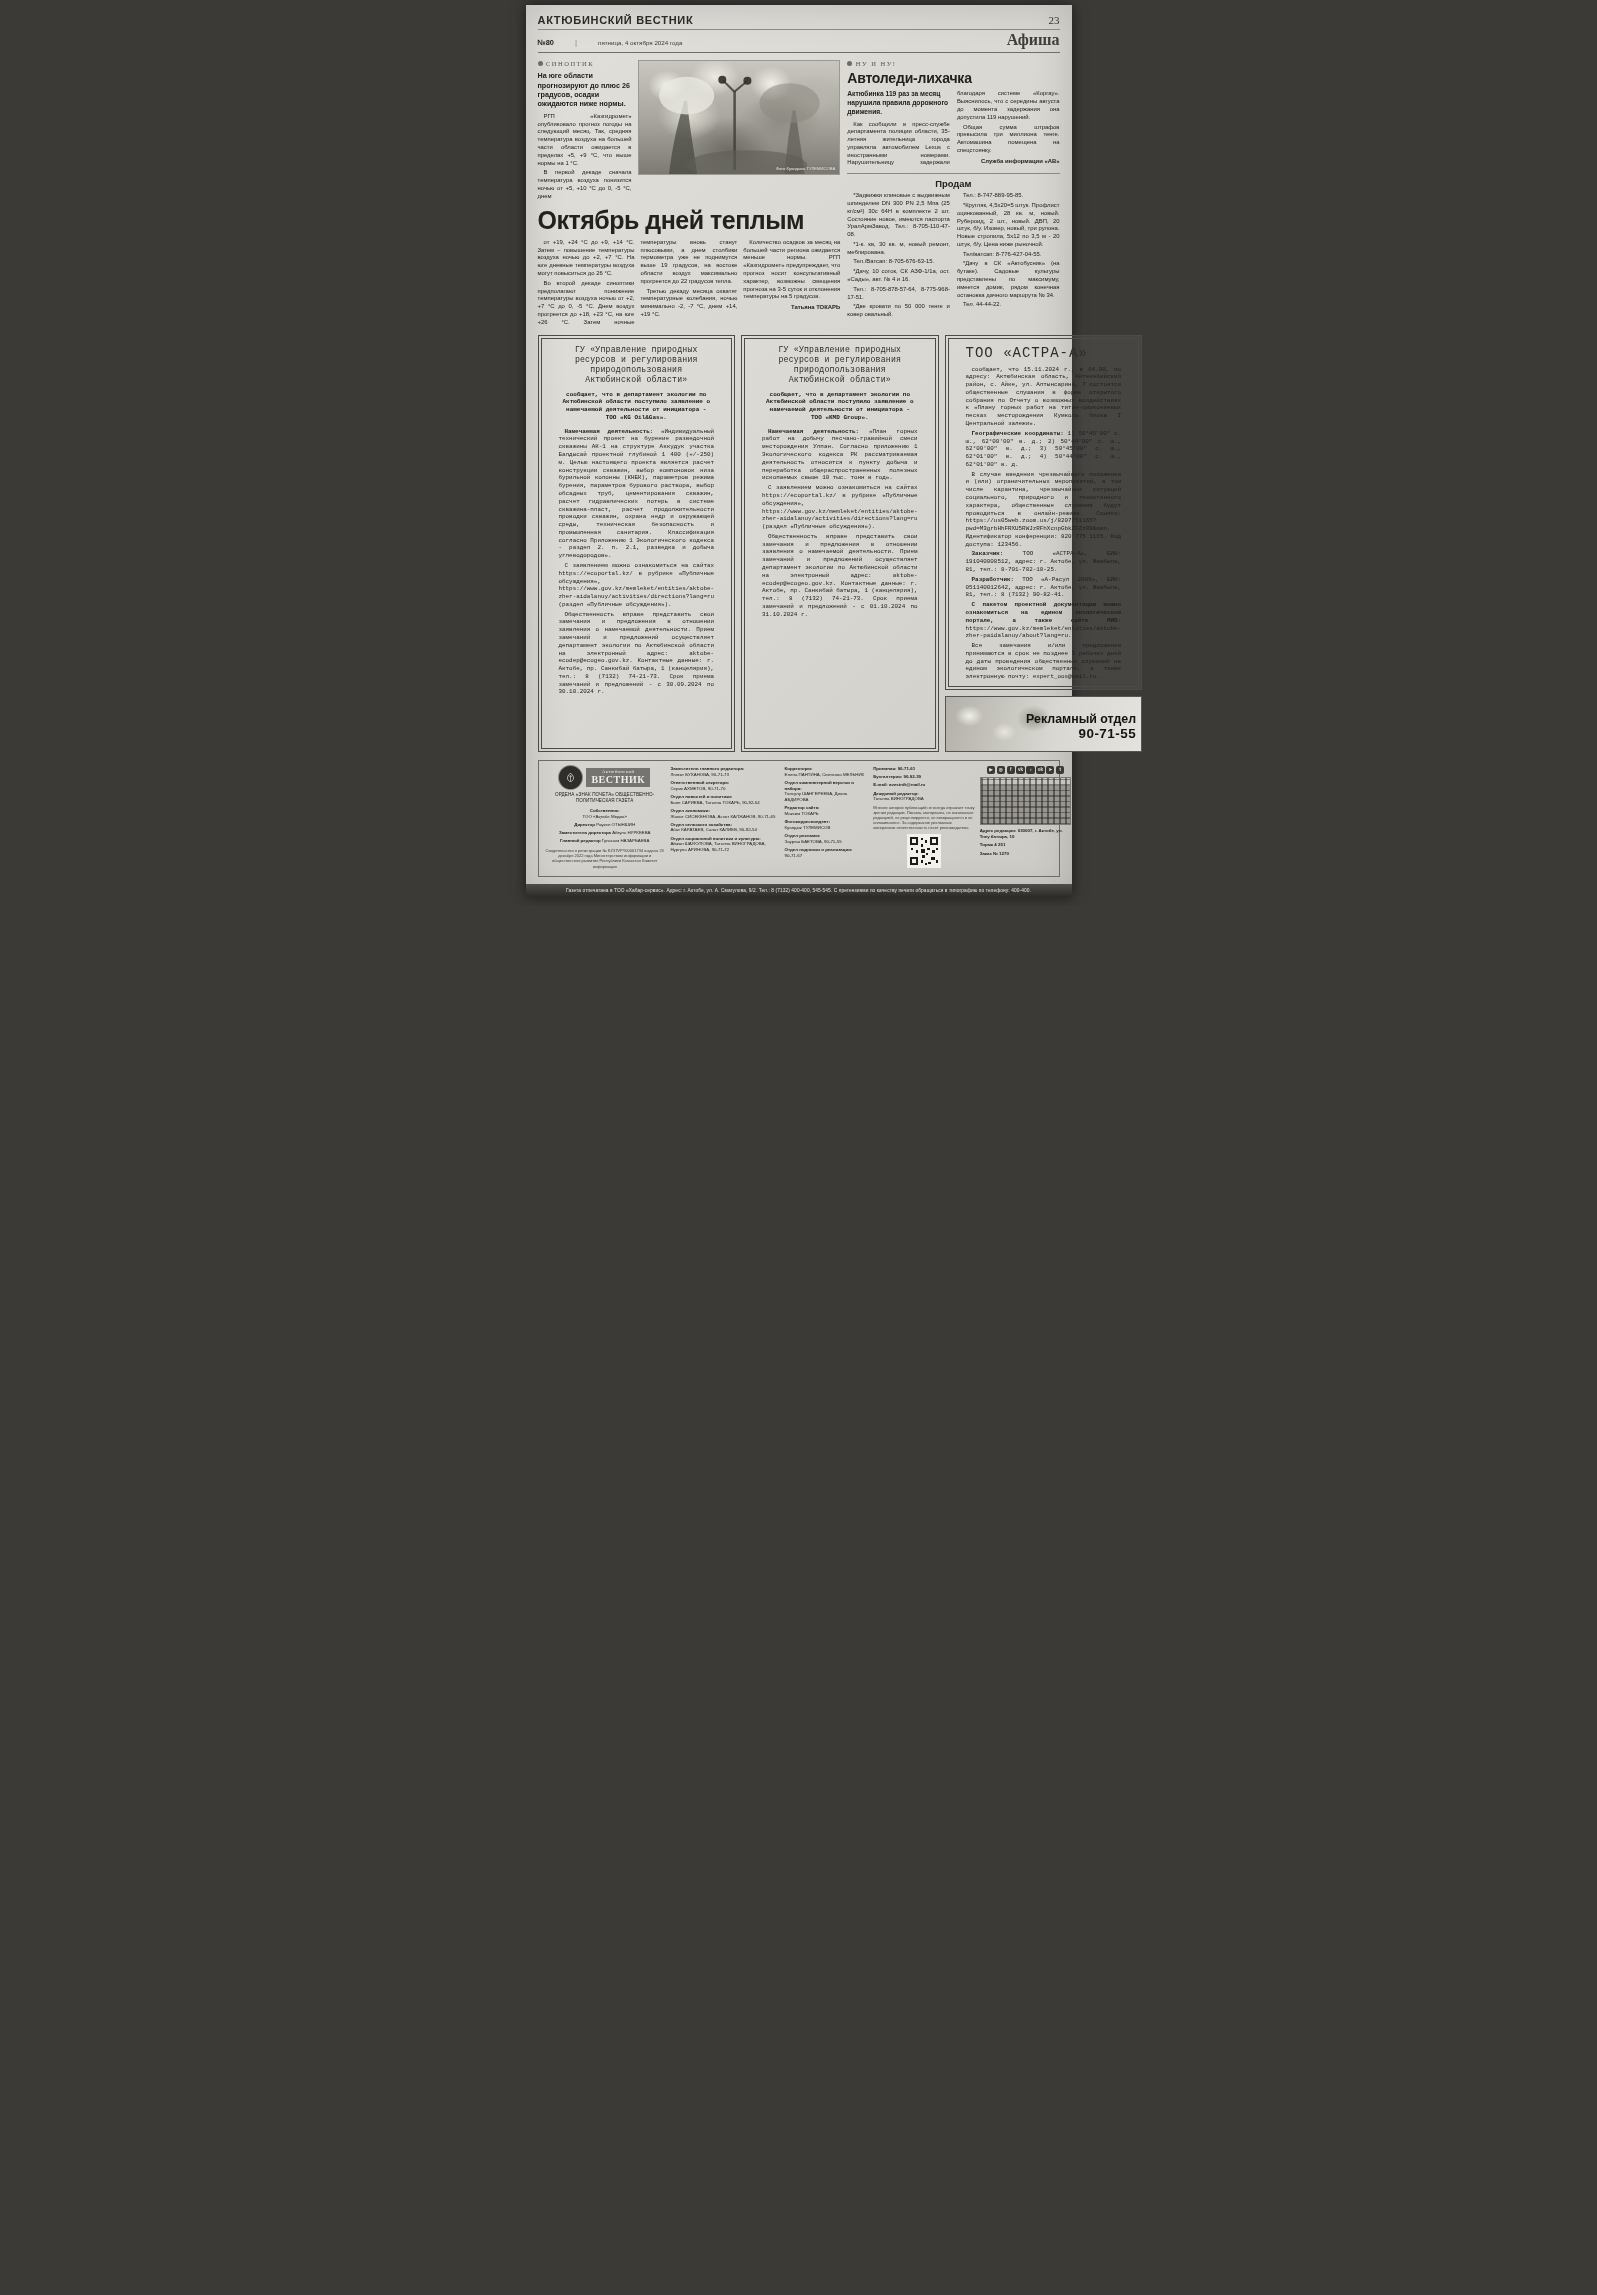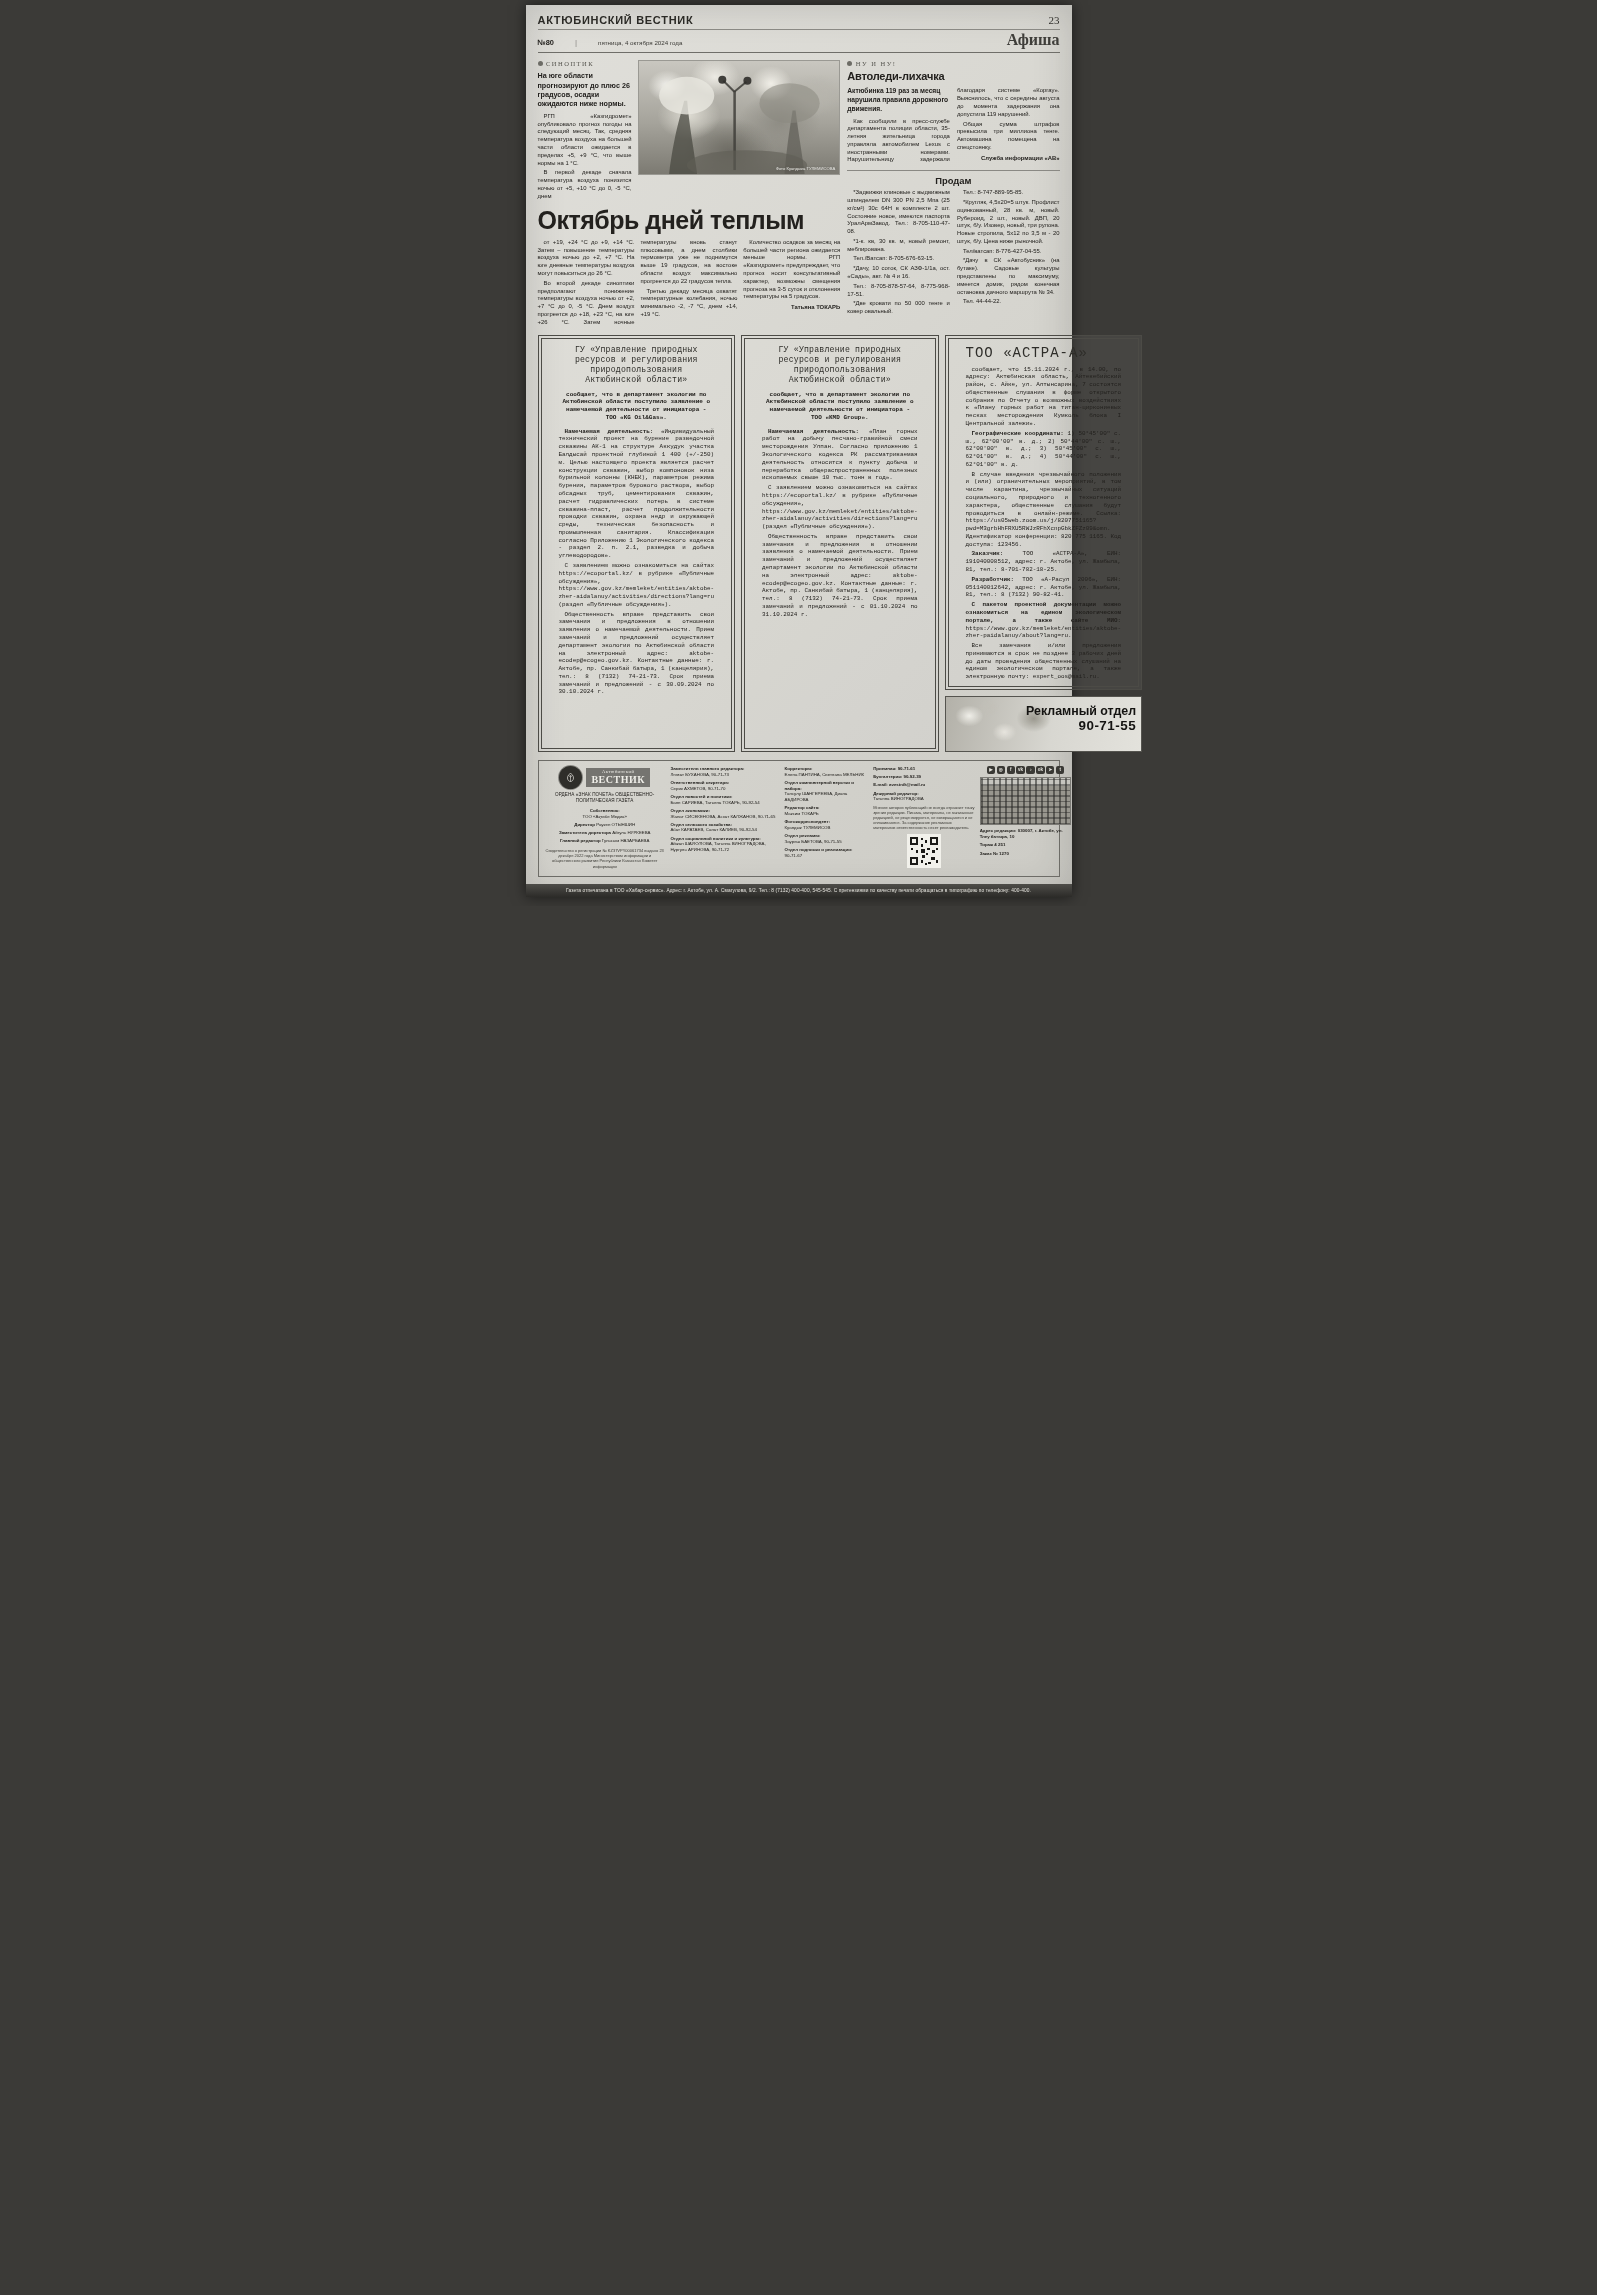--- a/index.html
+++ b/index.html
@@ -36,21 +36,21 @@
       radial-gradient(45px 35px at 25% 48%, #dddbd2 0%, rgba(221,219,210,0) 70%),
       radial-gradient(55px 40px at 70% 55%, #8f8d85 0%, rgba(143,141,133,0) 75%),
       radial-gradient(60px 45px at 45% 80%, #6e6c64 0%, rgba(110,108,100,0) 75%),
       linear-gradient(#c9c7c0 0%,#a5a39b 55%,#7c7a72 100%);}
   .photo-credit{position:absolute;right:4px;bottom:3px;font-size:4.2px;color:#efeee8;text-shadow:0 0 1.5px #555;}
   .w-headline{font-size:25px;font-weight:800;letter-spacing:-0.5px;line-height:1.02;margin:6px 0 5px;color:#17161
 4;}
   .w-body{column-count:3;column-gap:6px;margin-top:2px;}
   .byline{font-weight:bold;text-align:right;font-size:5.9px;margin:3px 0 0;}
   
-  .a-headline{font-size:11px;font-weight:800;letter-spacing:-0.2px;line-height:1;margin:1px 0 5px;color:#17161
+  .a-headline{font-size:14px;font-weight:800;letter-spacing:-0.2px;line-height:1;margin:1px 0 5px;color:#17161
 4;}
   .a-lede{font-weight:bold;font-size:6.7px;line-height:1.3;margin:0 0 4px;}
   .a-body{column-count:2;column-gap:7px;}
   .sep{border:0;border-top:0.5px solid #8a8984;margin:6px 0 4px;}
   .cl-title{text-align:center;font-weight:800;font-size:9.4px;margin:1px 0 3px;}
   .cl-body{column-count:2;column-gap:7px;}
   
   .boxes-row{display:grid;grid-template-columns:1fr 1fr 1fr;gap:6px;margin-top:8px;}
   .frame{border:0.7px solid #4c4b46;position:relative;padding:8px 20px 6px;background:rgba(255,255,255,.06);font-family:Liberation Mono, monospace;}
   .frame::before{content:"";position:absolute;inset:2px;border:0.5px solid #4c4b46;pointer-events:none;}
@@ -58,21 +58,21 @@
   .notice-sub{font-weight:bold;font-size:6px;text-align:center;line-height:1.3;margin:0 1px 6px;}
   .astra-title{font-size:14px;text-align:left;letter-spacing:1px;color:#2e2d29;margin:1px 0 5px;}
   
   .ad-box{border:0.5px solid #55544f;margin-top:6px;height:54px;position:relative;overflow:hidden;
     background:
       radial-gradient(20px 15px at 12% 35%, #f0efe9 0%, rgba(240,239,233,0) 70%),
       radial-gradient(17px 13px at 30% 65%, #e7e5de 0%, rgba(231,229,222,0) 70%),
       radial-gradient(15px 12px at 22% 20%, #c2c0b8 0%, rgba(194,192,184,0) 70%),
       radial-gradient(23px 18px at 45% 40%, #9b998f 0%, rgba(155,153,143,0) 75%),
       linear-gradient(100deg,#b3b1a9 0%,#d8d7d1 55%,#e3e2dc 100%);}
-  .ad-text{position:absolute;right:5px;top:8px;text-align:right;}
+  .ad-text{position:absolute;right:5px;top:16px;text-align:right;}
   .ad-title{font-size:12.4px;font-weight:800;color:#141311;line-height:1.05;}
   .ad-phone{font-size:13.4px;font-weight:800;color:#141311;letter-spacing:0.5px;}
   
   footer{border:0.5px solid #6d6c67;margin-top:8px;padding:5px;display:grid;
          grid-template-columns:24% 21.5% 16.5% 20% 18%;gap:4.5px;font-size:4.4px;line-height:1.3;}
   footer p{margin:0 0 2.5px;}
   .f-center{text-align:center;}
   .logo-row{display:flex;gap:4px;align-items:center;justify-content:center;margin-bottom:3px;}
   .logo-circle{width:23px;height:23px;border-radius:50%;background:#2f2e2a;display:flex;align-items:center;justify-content:center;flex:0 0 auto;box-shadow:0 0 0 1px #8a8984;}
   .mast-badge{background:#757470;color:#f0efe9;font-family:"Liberation Serif",serif;text-align:center;padding:1.5px 5px 2.5px;}

